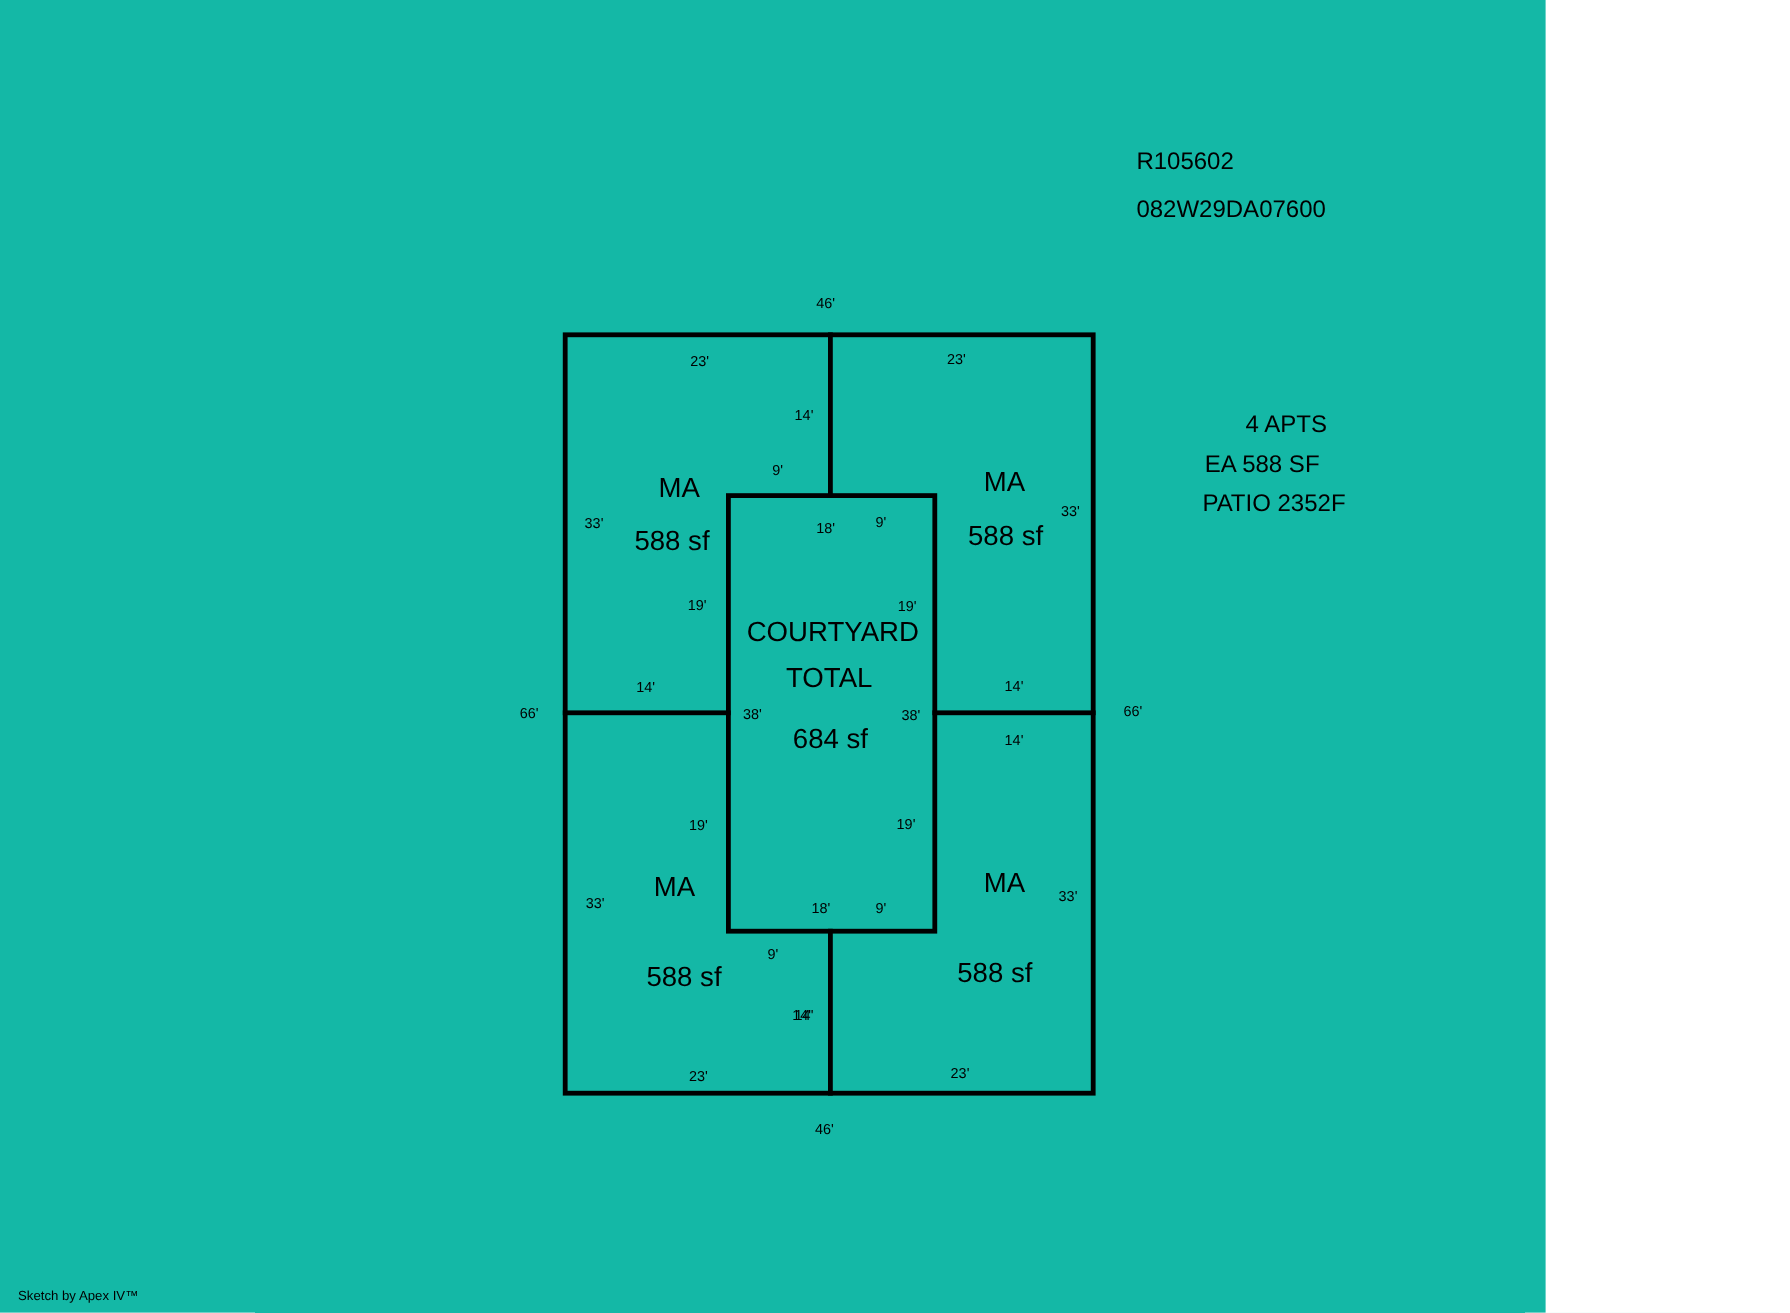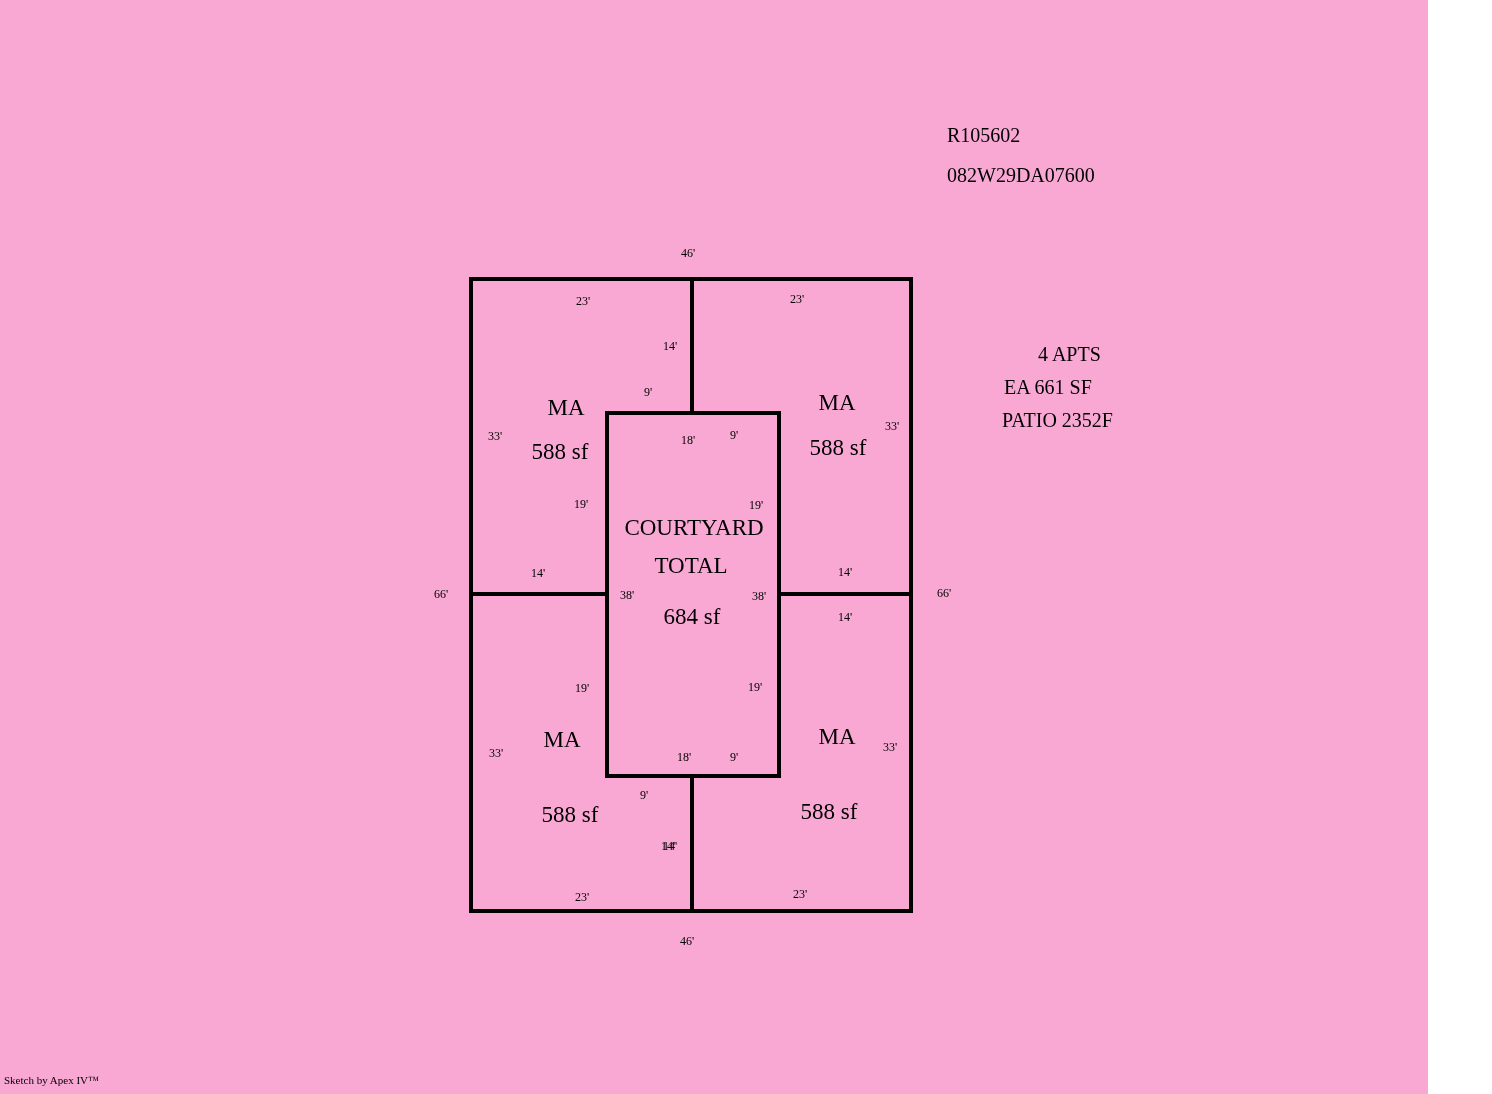--- a/index.html
+++ b/index.html
@@ -1,21 +1,21 @@
 <!DOCTYPE html>
 <html><head>
 <meta charset="utf-8">
 <style>
   html, body { margin: 0; padding: 0; background: #fff; }
   .canvas {
     position: relative;
-    width: 1428px;
+    width: 1288px;
     height: 1094px;
-    background: #f9a8d4;
-    font-family: Liberation Serif, serif;
+    background: #14b8a6;
+    font-family: Liberation Sans, sans-serif;
     color: #000;
     overflow: hidden;
   }
   
   .outline {
     position: absolute;
     border: 4px solid #000;
     box-sizing: border-box;
     background: transparent;
   }
@@ -49,21 +49,21 @@
 </style>
 </head>
 <body>
 
 <div class="canvas">
 
   <div class="txt" style="left:947px; top:125px;">R105602</div>
   <div class="txt" style="left:947px; top:165px;">082W29DA07600</div>
 
   <div class="txt" style="left:1016px; top:344px;margin-left:22px;">4 APTS</div>
-  <div class="txt" style="left:1004px; top:377px;">EA 661 SF</div>
+  <div class="txt" style="left:1004px; top:377px;">EA 588 SF</div>
   <div class="txt" style="left:1002px; top:410px;">PATIO 2352F</div>
 
   <div class="outline" style="left:469px; top:277px; width:444px; height:636px;"></div>
   <div class="outline" style="left:605px; top:411px; width:176px; height:367px;"></div>
   <div class="wall" style="left:690px; top:277px; width:4px; height:138px;"></div>
   <div class="wall" style="left:690px; top:774px; width:4px; height:139px;"></div>
   <div class="wall" style="left:469px; top:592px; width:140px; height:4px;"></div>
   <div class="wall" style="left:777px; top:592px; width:136px; height:4px;"></div>
 
   <div class="lbl" style="left:688px; top:253px;">46'</div>
@@ -108,15 +108,15 @@
   <div class="lbl unit-lbl" style="left:570px; top:814px;">588 sf</div>
 
   <div class="lbl unit-lbl" style="left:837px; top:736px;">MA</div>
   <div class="lbl" style="left:890px; top:747px;">33'</div>
   <div class="lbl unit-lbl" style="left:829px; top:811px;">588 sf</div>
 
   <div class="lbl doubled" style="left:668px; top:846px;">14'</div>
   <div class="lbl" style="left:582px; top:897px;">23'</div>
   <div class="lbl" style="left:800px; top:894px;">23'</div>
 
-  <div class="credit" style="left:4px; top:1075px;text-align:center;">Sketch by Apex IV™</div>
+  <div class="credit" style="left:15px; top:1075px;text-align:center;">Sketch by Apex IV™</div>
 
 </div>
 
 </body></html>

